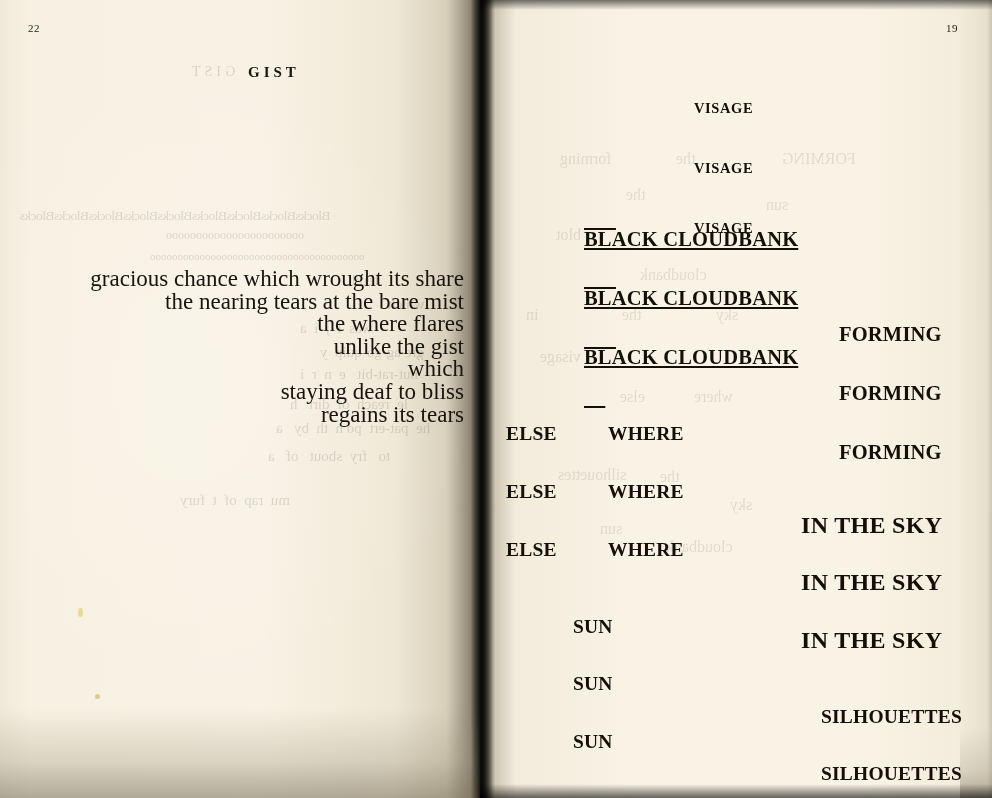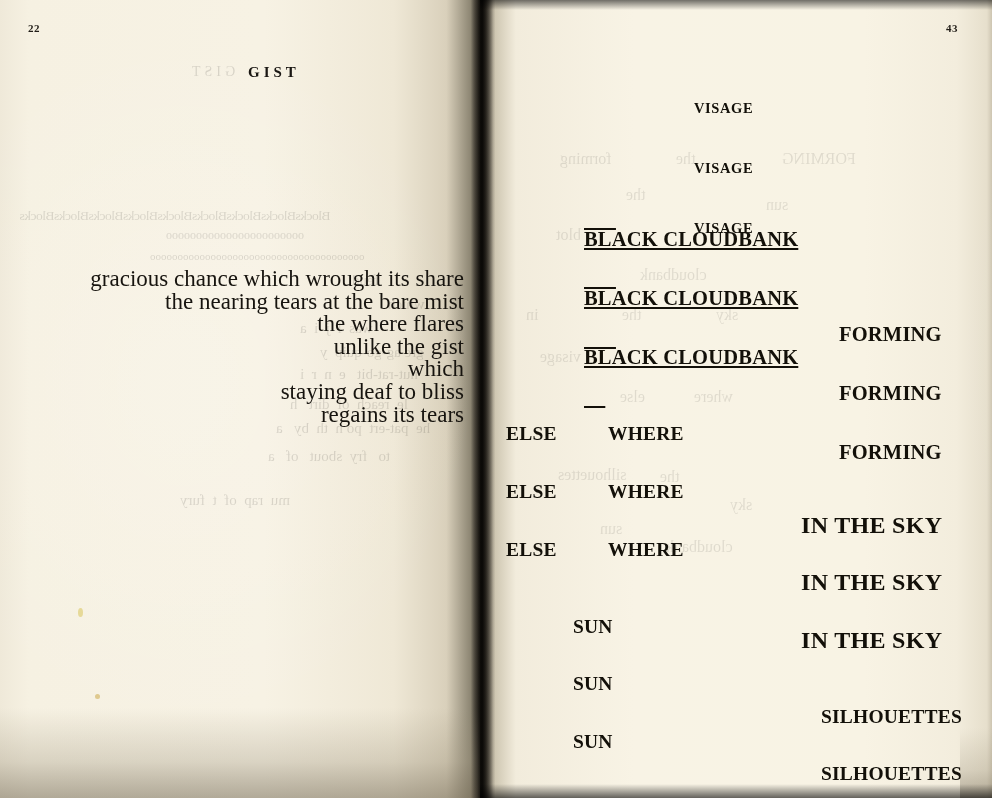--- a/index.html
+++ b/index.html
@@ -76,21 +76,21 @@
   .bottom-fade-right {
     position: absolute;
     left: 480px; bottom: 0; width: 512px; height: 70px;
     background: linear-gradient(to bottom, rgba(160,150,128,0) 0%, rgba(150,140,118,0.26) 60%, rgba(120,110,90,0.5) 100%);
     pointer-events: none;
   }
   .folio {
     position: absolute;
     font-family: "Liberation Serif", serif;
     font-size: 11px;
-    font-weight: bold;
+    font-weight: normal;
     letter-spacing: 0.5px;
     color: #211d17;
   }
   .folio-left { left: 28px; top: 22px; }
   .folio-right { right: 34px; top: 22px; }
 
   .title-gist {
     position: absolute;
     left: 248px;
     top: 64px;
@@ -229,21 +229,21 @@
     <div class="ghost-r" style="left:236px; top:306px; font-size:16px;">sky</div>
     <div class="ghost-r" style="left:60px; top:348px; font-size:16px;">visage</div>
     <div class="ghost-r" style="left:140px; top:388px; font-size:16px;">else</div>
     <div class="ghost-r" style="left:214px; top:388px; font-size:16px;">where</div>
     <div class="ghost-r" style="left:78px; top:466px; font-size:16px;">silhouettes</div>
     <div class="ghost-r" style="left:180px; top:468px; font-size:16px;">the</div>
     <div class="ghost-r" style="left:250px; top:496px; font-size:16px;">sky</div>
     <div class="ghost-r" style="left:120px; top:520px; font-size:16px;">sun</div>
     <div class="ghost-r" style="left:186px; top:538px; font-size:16px;">cloudbank</div>
 
-    <div class="folio folio-right">43</div>
+    <div class="folio folio-right">19</div>
 
     <div class="blk" style="left:214px; top:58px; font-size:14.5px; line-height:20px; letter-spacing:0.6px;">
       <div>VISAGE</div>
       <div>VISAGE</div>
       <div>VISAGE</div>
     </div>
 
     <div class="blk" style="left:104px; top:190px; font-size:20.5px; line-height:19.8px; letter-spacing:0.2px;text-decoration:underline;">
       <div>BLACK CLOUDBANK</div>
       <div>BLACK CLOUDBANK</div>

